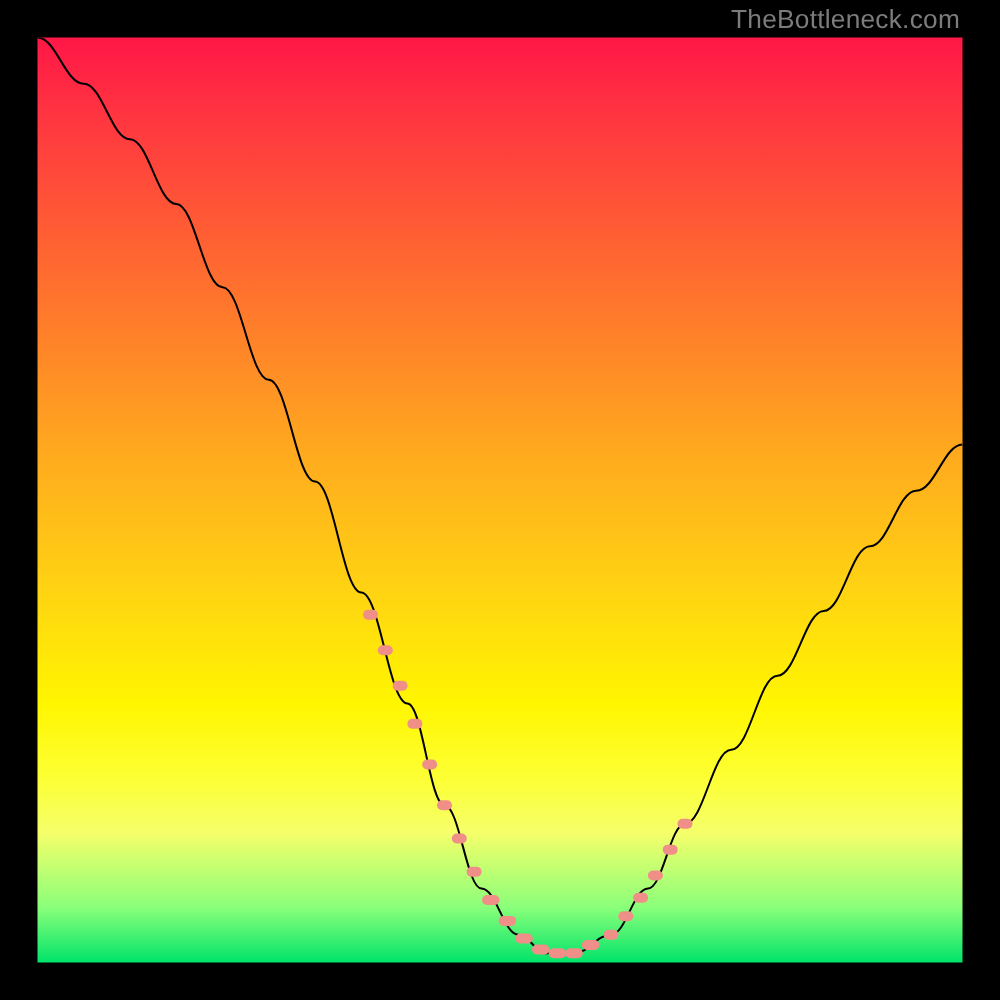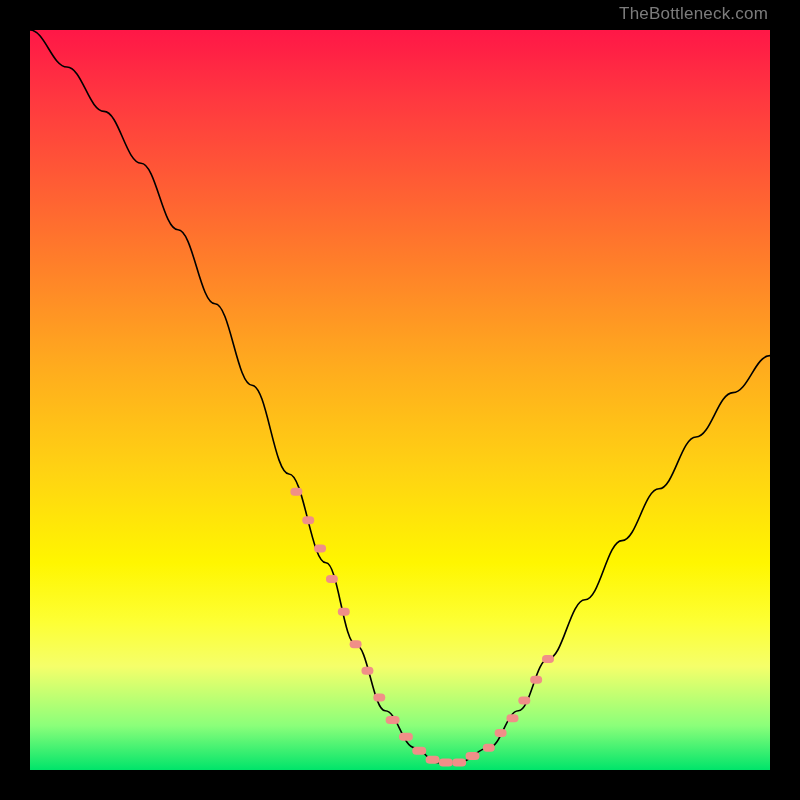--- a/index.html
+++ b/index.html
@@ -37,21 +37,21 @@
       #f5ff6a 86%,
       #8bff7a 94%,
       #00e46a 100%
     );
   }
   .watermark {
     position: absolute;
     top: 4px;
     right: 32px;
     color: #7c7c7c;
-    font-size: 17px;
+    font-size: 21px;
     font-weight: 500;
     letter-spacing: 0.2px;
     user-select: none;
   }
   svg.curve {
     position: absolute;
     top: 0;
     left: 0;
     width: 740px;
     height: 740px;

